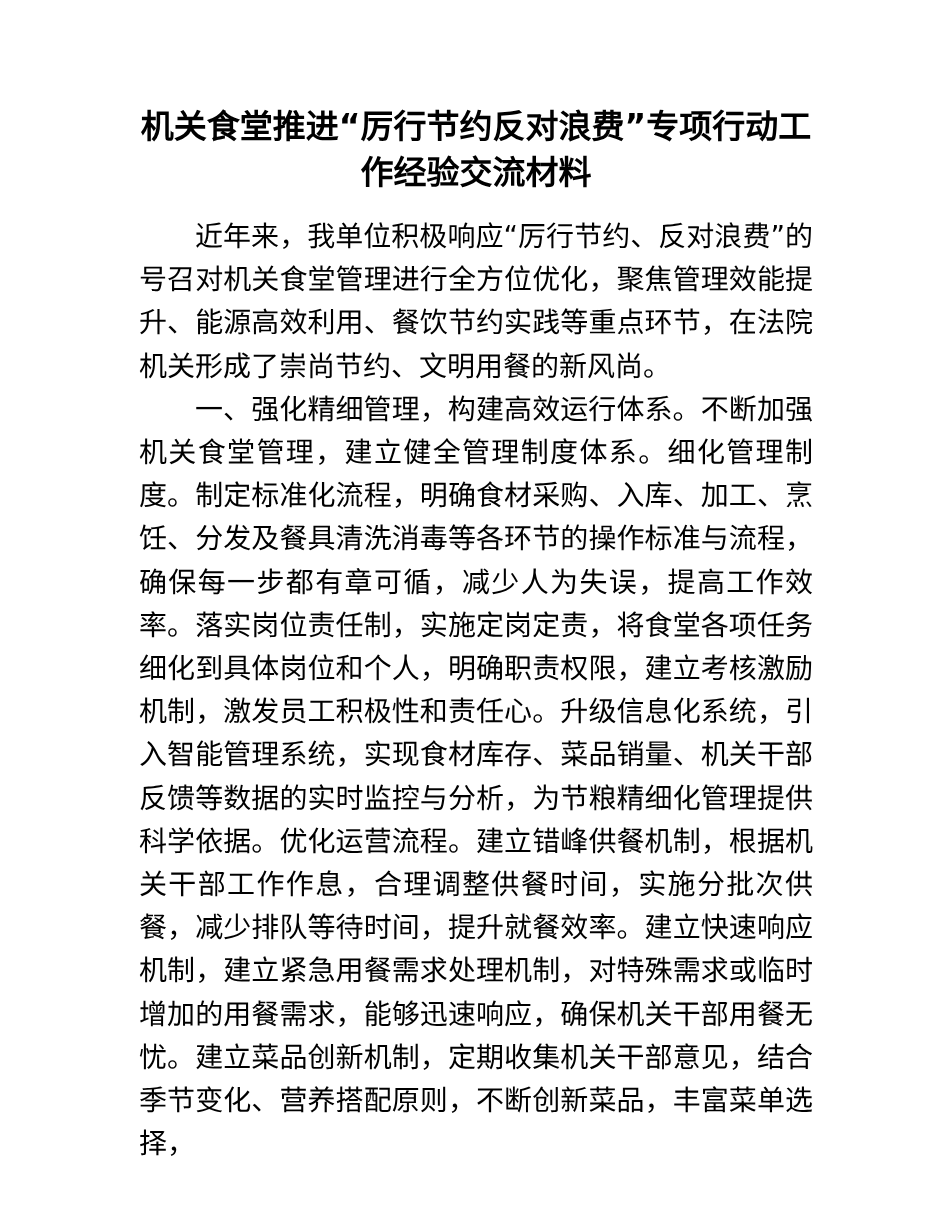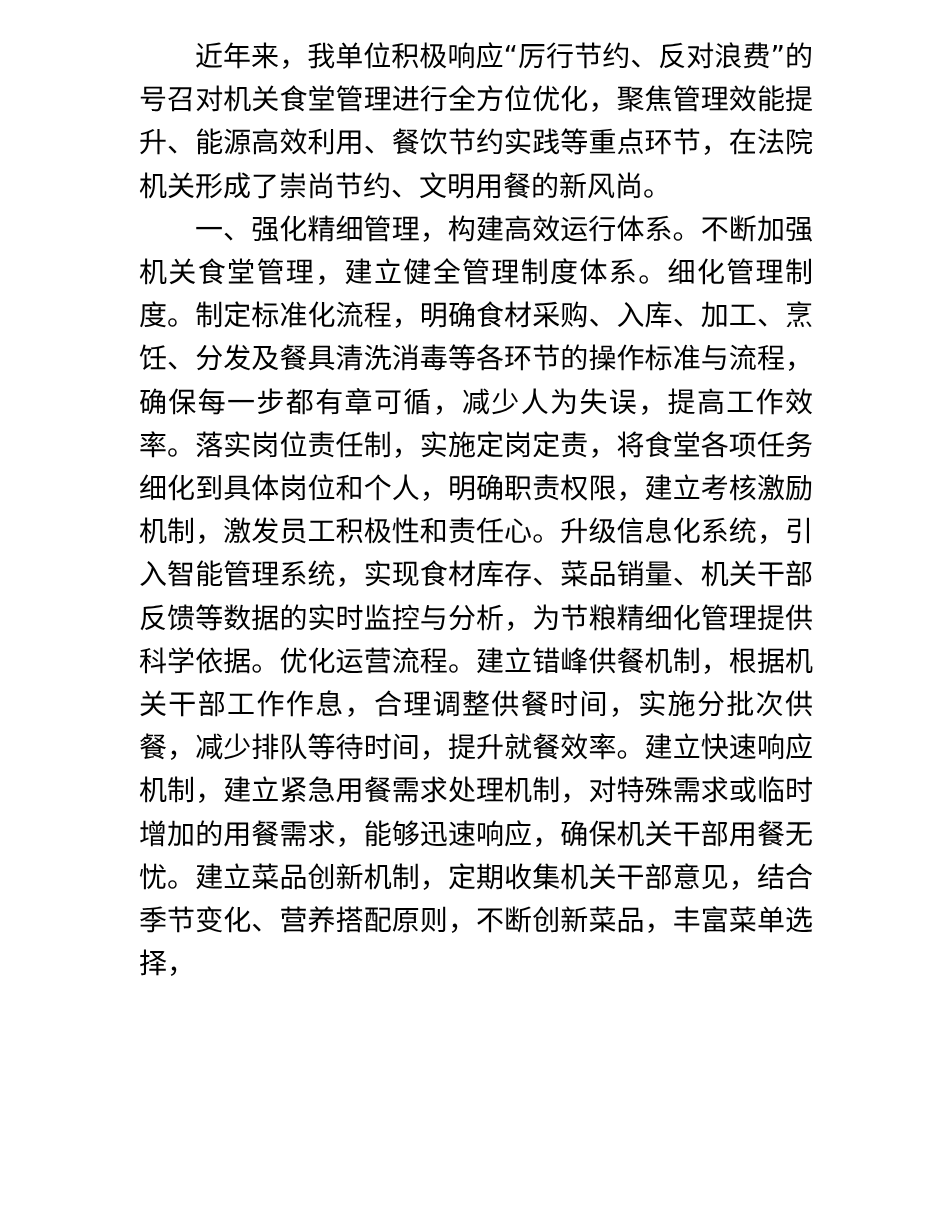--- a/index.html
+++ b/index.html
@@ -35,21 +35,21 @@
     font-weight: bold;
     line-height: 46px;
     text-align: center;
     letter-spacing: 0px;
     word-break: break-all;
     padding-top: 104px;
     color: #000000;
   }
 
   .body-block {
-    margin-top: 35px;
+    margin-top: 19px;
   }
 
   p.para {
     margin: 0 0 0 0;
     padding: 0;
     font-size: 28px;
     font-weight: normal;
     line-height: 43.2px;
     text-align: justify;
     text-justify: inter-ideograph;
@@ -63,20 +63,21 @@
   p.para + p.para {
     margin-top: 0px;
   }
 </style>
 </head>
 <body>
 
 <div class="page">
   <div class="content">
 
+    <h1 class="doc-title">机关食堂推进“厉行节约反对浪费”专项行动工作经验交流材料</h1>
 
     <div class="body-block">
       <p class="para">近年来，我单位积极响应“厉行节约、反对浪费”的号召对机关食堂管理进行全方位优化，聚焦管理效能提升、能源高效利用、餐饮节约实践等重点环节，在法院机关形成了崇尚节约、文明用餐的新风尚。</p>
       <p class="para">一、强化精细管理，构建高效运行体系。不断加强机关食堂管理，建立健全管理制度体系。细化管理制度。制定标准化流程，明确食材采购、入库、加工、烹饪、分发及餐具清洗消毒等各环节的操作标准与流程，确保每一步都有章可循，减少人为失误，提高工作效率。落实岗位责任制，实施定岗定责，将食堂各项任务细化到具体岗位和个人，明确职责权限，建立考核激励机制，激发员工积极性和责任心。升级信息化系统，引入智能管理系统，实现食材库存、菜品销量、机关干部反馈等数据的实时监控与分析，为节粮精细化管理提供科学依据。优化运营流程。建立错峰供餐机制，根据机关干部工作作息，合理调整供餐时间，实施分批次供餐，减少排队等待时间，提升就餐效率。建立快速响应机制，建立紧急用餐需求处理机制，对特殊需求或临时增加的用餐需求，能够迅速响应，确保机关干部用餐无忧。建立菜品创新机制，定期收集机关干部意见，结合季节变化、营养搭配原则，不断创新菜品，丰富菜单选择，</p>
     </div>
 
   </div>
 </div>
 
 </body></html>

